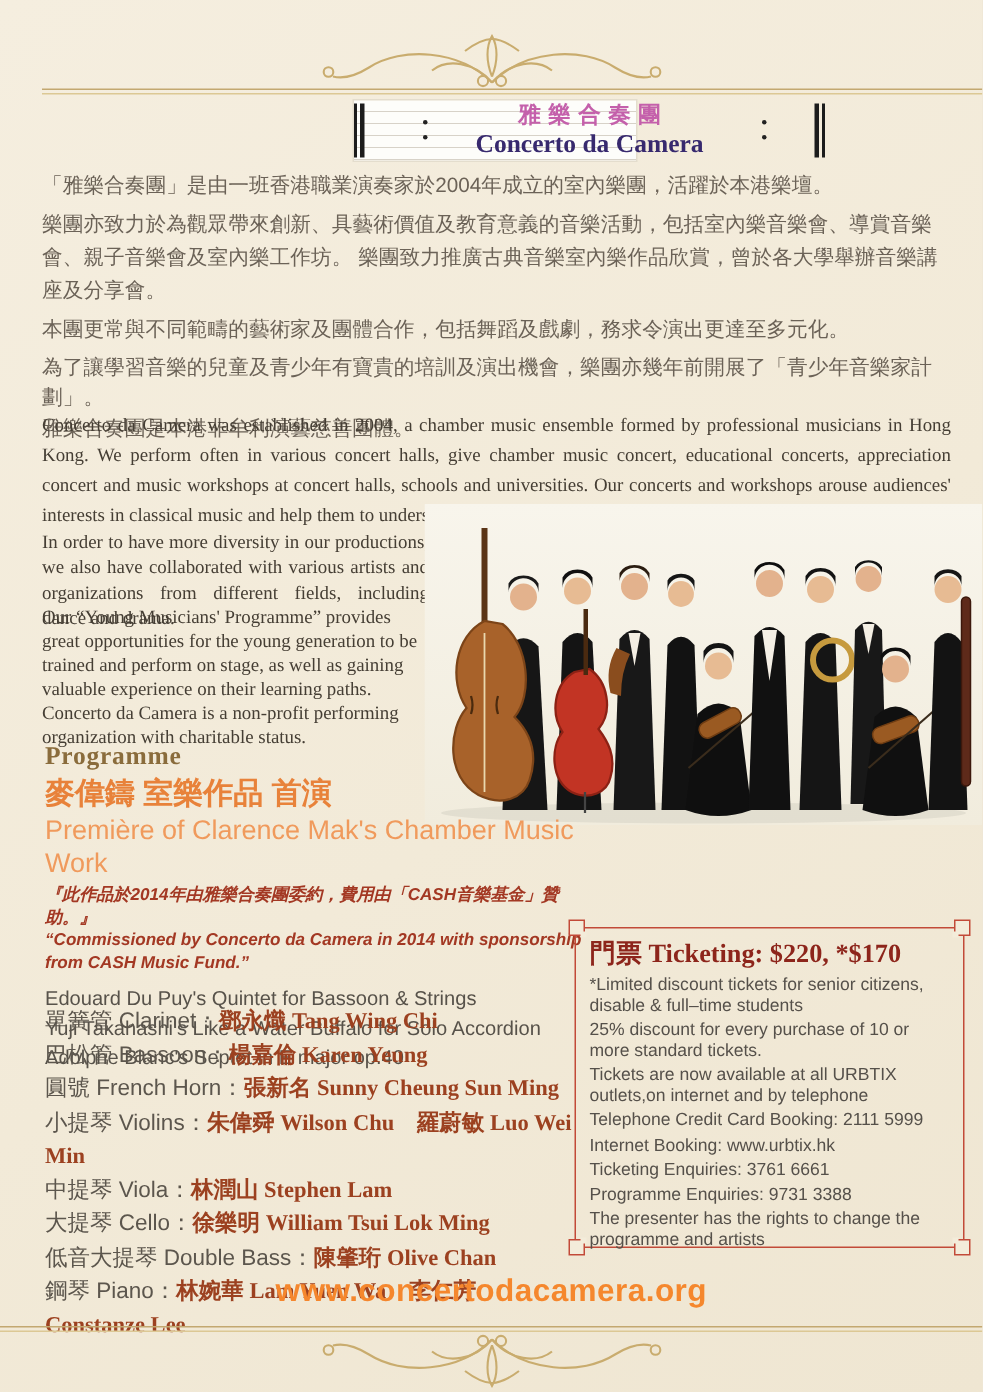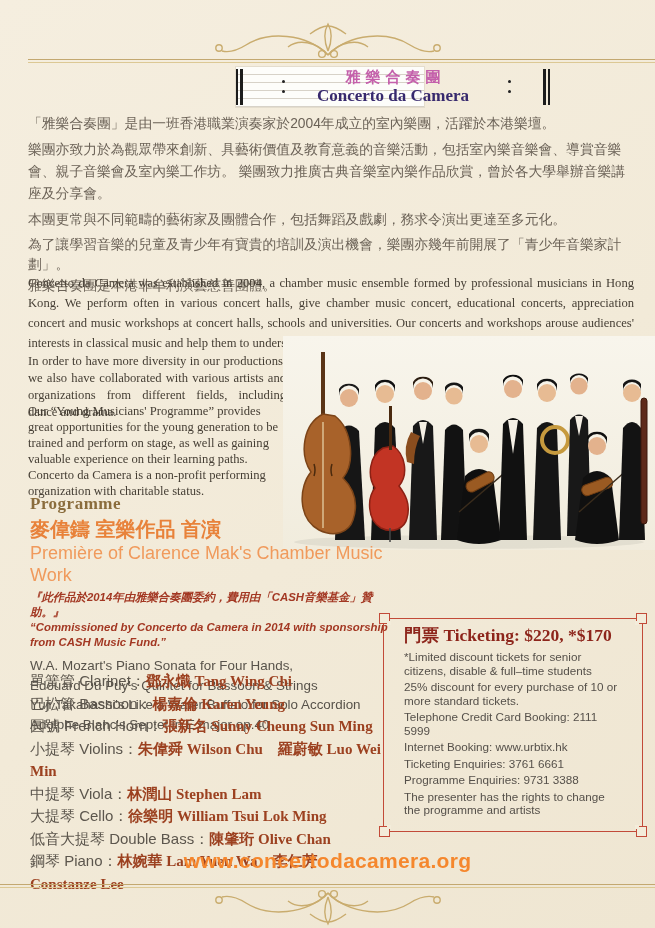--- a/index.html
+++ b/index.html
@@ -51,21 +51,21 @@
   .comm{font-size:11.4px;font-style:italic;font-weight:bold;color:#a33823;line-height:15px;}
   .comm-zh{margin-top:4px;}
   .works{margin-top:6px;font-size:13.4px;color:#57524a;line-height:19.5px;}
 
   
   .performers{position:absolute;top:670px;left:30px;width:355px;font-size:15px;line-height:22.5px;}
   .performers .inst{color:#5c564d;}
   .performers .names{font-family:"Liberation Serif",serif;font-weight:bold;color:#9c4120;}
 
   
-  .ticket{position:absolute;top:618px;left:383px;width:260px;height:214px;border:1.5px solid #c24a38;padding:5px 20px;box-sizing:border-box;}
+  .ticket{position:absolute;top:618px;left:383px;width:260px;height:214px;border:1.5px solid #c24a38;padding:5px 9px;box-sizing:border-box;}
   .tk-corner{position:absolute;width:9px;height:9px;border:1.5px solid #c24a38;background:#f3ecda;}
   .tk-tl{top:-6px;left:-5px;} .tk-tr{top:-6px;right:-5px;transform:scaleX(-1);}
   .tk-bl{bottom:-6px;left:-5px;transform:scaleY(-1);} .tk-br{bottom:-6px;right:-5px;transform:scale(-1);}
   .tk-corner::after{content:"";position:absolute;right:-2px;bottom:-2px;width:4px;height:4px;background:#f3ecda;}
   .tk-title{font-family:"Liberation Serif",serif;font-weight:bold;font-size:17.5px;color:#8d251b;line-height:23px;white-space:nowrap;}
   .tk-note{font-size:11.7px;color:#55504a;line-height:13.5px;margin-top:3px;}
 
   
   .website{position:absolute;top:849px;left:0;right:0;text-align:center;font-size:21px;font-weight:bold;color:#f5872d;letter-spacing:.3px;}
 </style>
@@ -214,21 +214,20 @@
     </g>
   </svg>
 
   <div class="programme">
     <div class="prog-heading">Programme</div>
     <div class="prem-zh">麥偉鑄 室樂作品 首演</div>
     <div class="prem-en">Première of Clarence Mak's Chamber Music Work</div>
     <div class="comm comm-zh">『此作品於2014年由雅樂合奏團委約，費用由「CASH音樂基金」贊助。』</div>
     <div class="comm">“Commissioned by Concerto da Camera in 2014  with sponsorship from CASH Music Fund.”</div>
     <div class="works">
-      <div>W.A. Mozart's Piano Sonata for Four Hands,</div>
       <div>Edouard Du Puy's Quintet for Bassoon &amp; Strings</div>
       <div>Yuji Takahashi's Like a Water Buffalo for Solo Accordion</div>
       <div>Adolphe Blanc's Septet in E major op.40</div>
     </div>
   </div>
 
   <div class="performers">
     <div><span class="inst">單簧管 Clarinet：</span><span class="names">鄧永熾 Tang Wing Chi</span></div>
     <div><span class="inst">巴松管 Bassoon：</span><span class="names">楊嘉倫 Karen Yeung</span></div>
     <div><span class="inst">圓號 French Horn：</span><span class="names">張新名 Sunny Cheung Sun Ming</span></div>
@@ -240,20 +239,21 @@
   </div>
 
   <div class="ticket">
     <span class="tk-corner tk-tl"></span>
     <span class="tk-corner tk-tr"></span>
     <span class="tk-corner tk-bl"></span>
     <span class="tk-corner tk-br"></span>
     <div class="tk-title">門票 Ticketing: $220, *$170</div>
     <div class="tk-note">*Limited discount tickets for senior citizens, disable &amp; full–time students</div>
     <div class="tk-note">25% discount for every purchase of 10 or more standard tickets.</div>
+    <div class="tk-note">Tickets are now available at all URBTIX outlets,on internet and by telephone</div>
     <div class="tk-note">Telephone Credit Card Booking: 2111 5999</div>
     <div class="tk-note">Internet Booking: www.urbtix.hk</div>
     <div class="tk-note">Ticketing Enquiries: 3761 6661</div>
     <div class="tk-note">Programme Enquiries: 9731 3388</div>
     <div class="tk-note">The presenter has the rights to change the programme and artists</div>
   </div>
 
   <div class="website">www.concertodacamera.org</div>
   <div class="rule rule-bottom"></div>
   <svg class="orn orn-bottom" viewBox="0 0 260 40">

